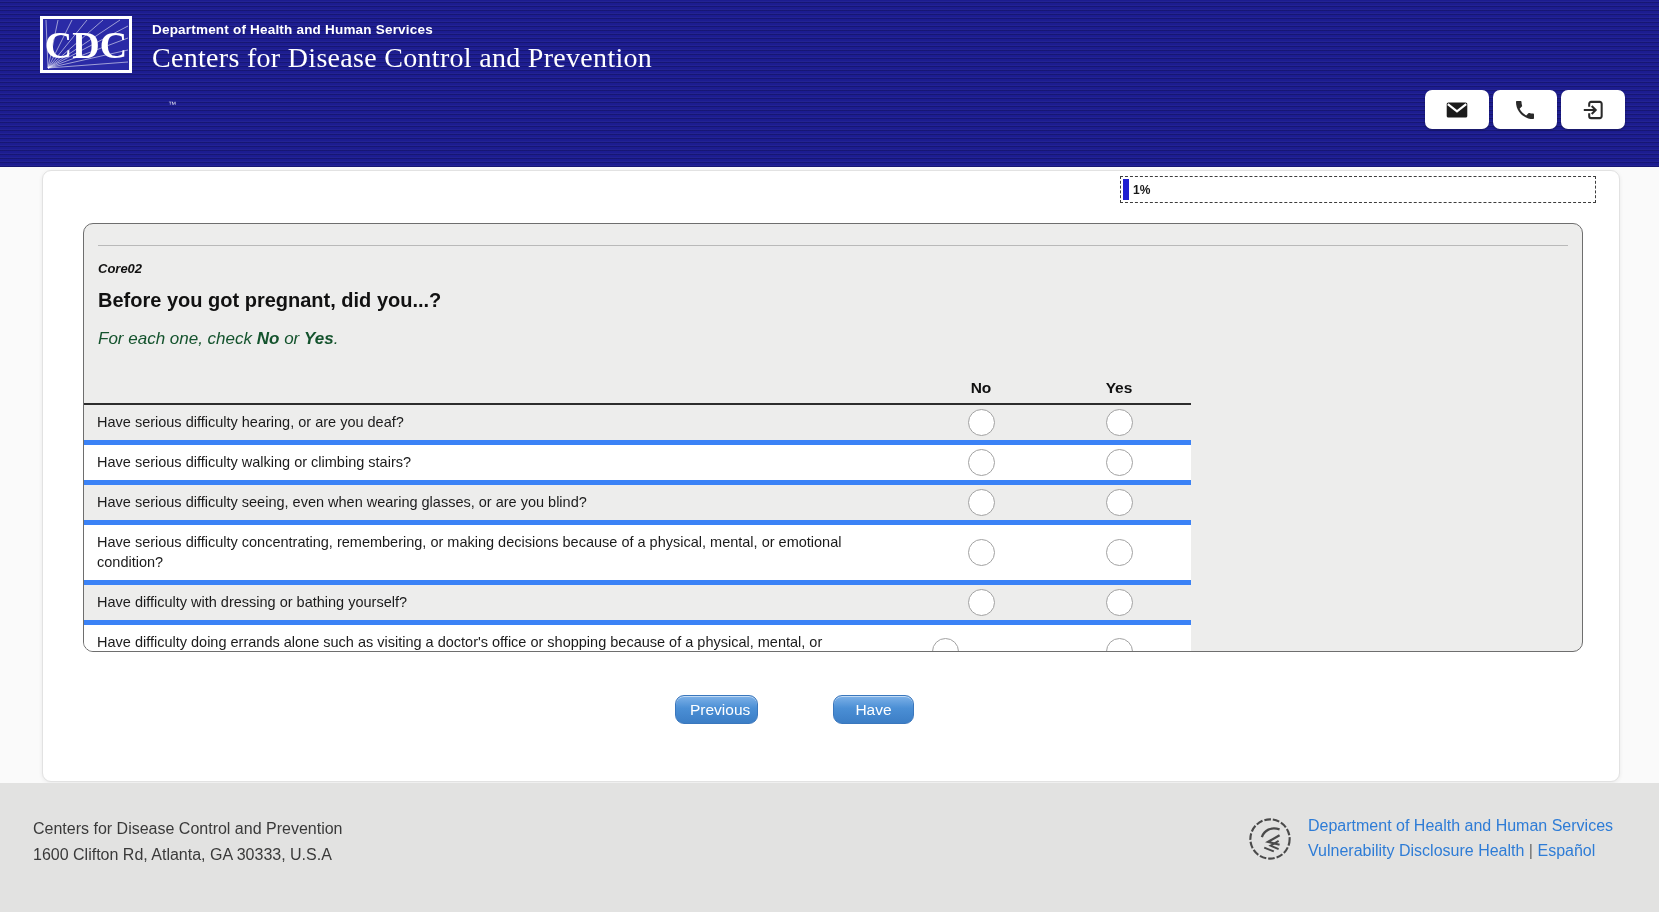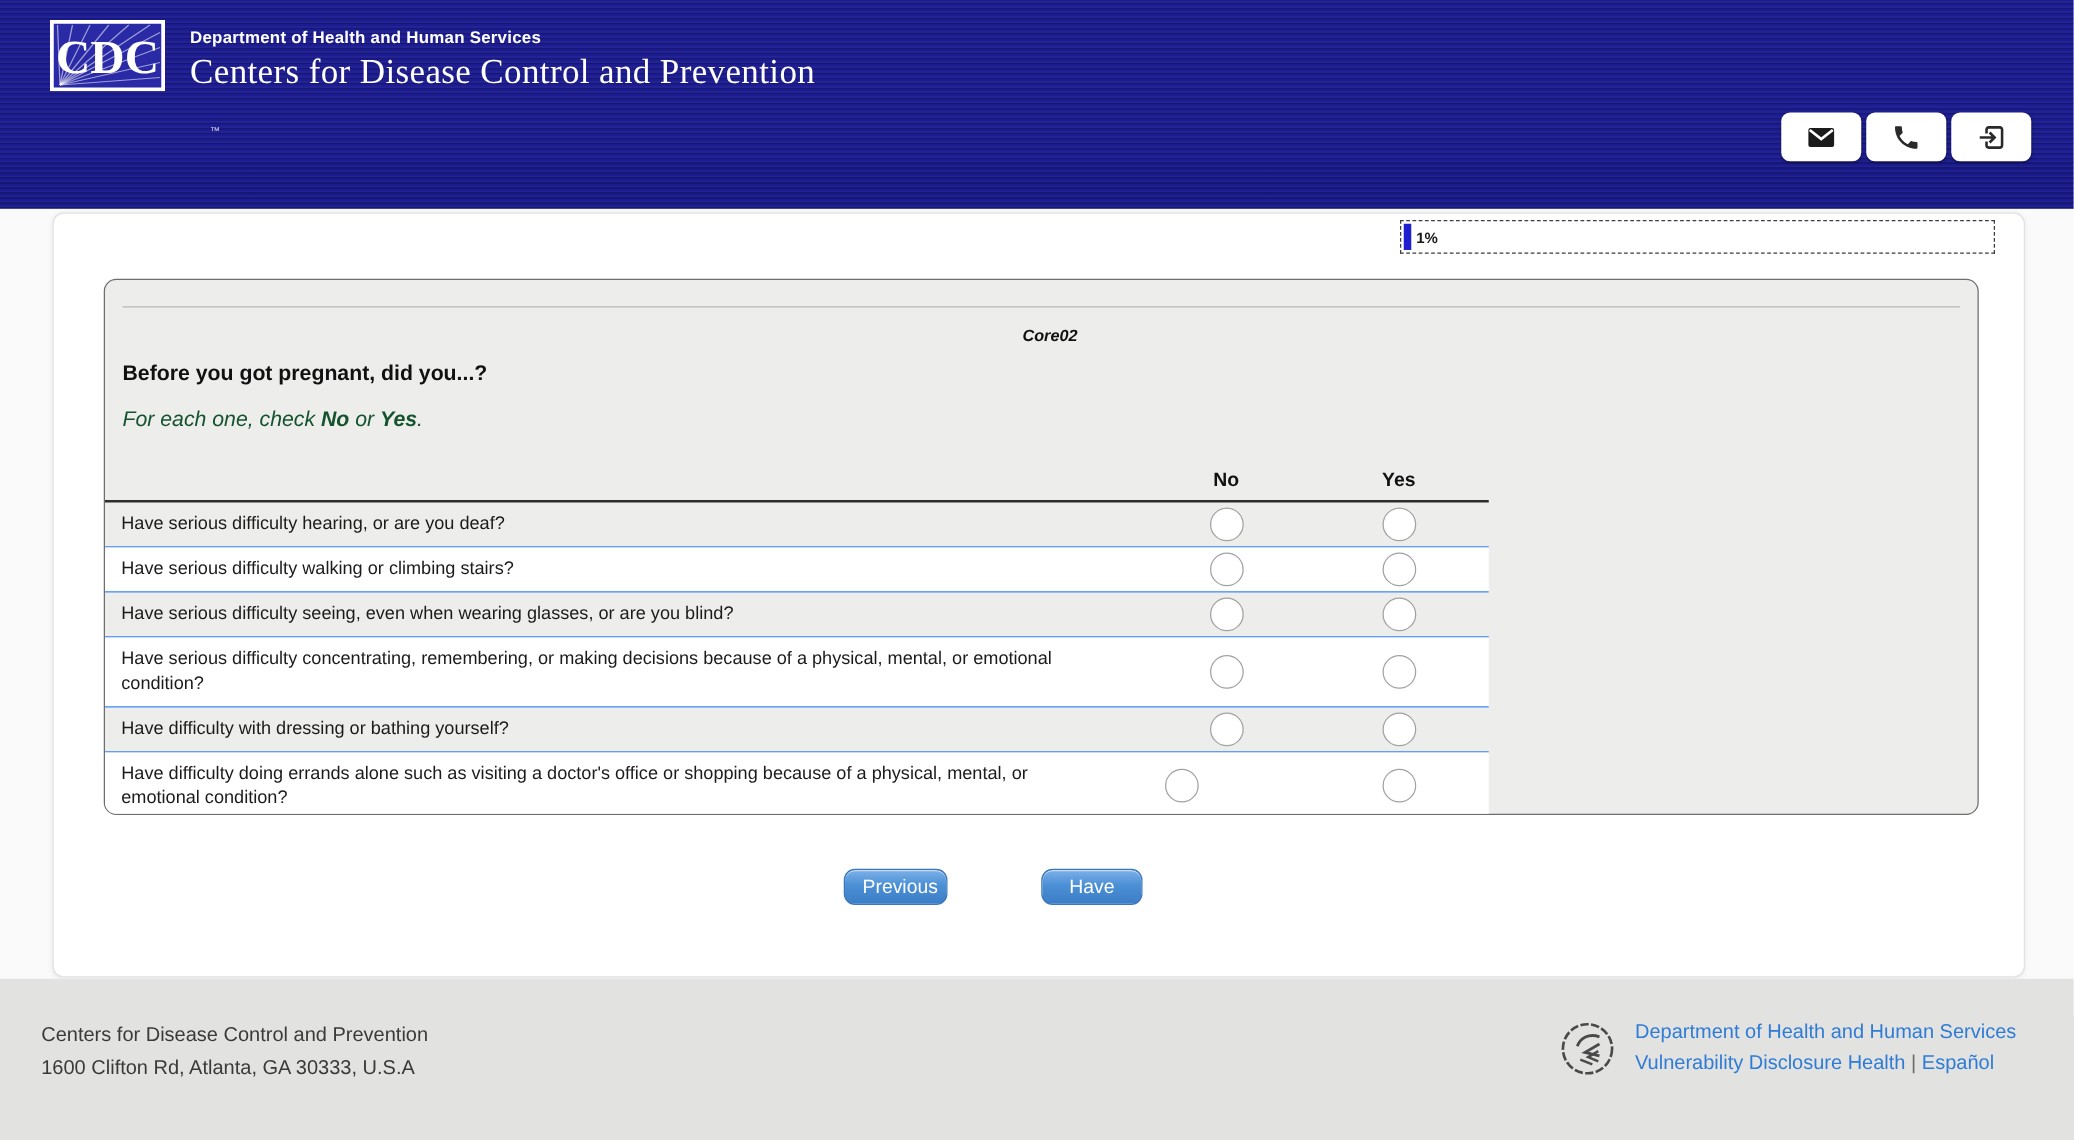--- a/index.html
+++ b/index.html
@@ -49,29 +49,29 @@
     box-shadow:0 1px 4px rgba(0,0,0,.07);
   }
 
   
   .question-card {
     position:absolute; left:83px; top:223px; width:1500px; height:429px;
     background:#ededec; border:1px solid #6e6e6e; border-radius:10px;
     overflow:hidden;
   }
   .card-topline { margin:21px 14px 0 14px; border-top:1px solid #b9b9b9; }
-  .q-id   { margin:15px 0 0 14px; font-size:13px; font-weight:bold; font-style:italic; color:#111;text-align:center; }
-  .q-text { margin:13px 0 0 14px; font-size:17px; font-weight:bold; color:#111; }
+  .q-id   { margin:15px 0 0 14px; font-size:13px; font-weight:bold; font-style:italic; color:#111; }
+  .q-text { margin:13px 0 0 14px; font-size:20px; font-weight:bold; color:#111; }
   .q-instr{ margin:17px 0 0 14px; font-size:17px; font-style:italic; color:#14532d; }
   .q-instr b { font-style:italic; }
 
   .survey-table { margin-top:26px; width:1107px; }
   .t-head { display:grid; grid-template-columns:1fr 132px 144px; border-bottom:2px solid #2d2d2d; }
   .t-head .col-label { text-align:center; font-size:15.5px; font-weight:bold; padding:4px 0 6px 0; color:#111; }
-  .t-row { display:grid; grid-template-columns:1fr 132px 144px; align-items:center; border-bottom:1px solid #3b82f6; }
+  .t-row { display:grid; grid-template-columns:1fr 132px 144px; align-items:center; border-bottom:5px solid #3b82f6; }
   .t-row:nth-child(even) { background:#ffffff; }
   .t-row:last-child { border-bottom:2px solid #2d2d2d;gap:36px; }
   .t-row .q { padding:8px 10px 8px 13px; font-size:14.5px; line-height:1.32; color:#1b1b1b; }
   .t-row .cell { display:flex; justify-content:center; align-items:center; }
   .radio {
     width:27px; height:27px; border-radius:50%;
     background:#ffffff; border:1.5px solid #a2a2a2; cursor:pointer; display:inline-block;
   }
 
   

